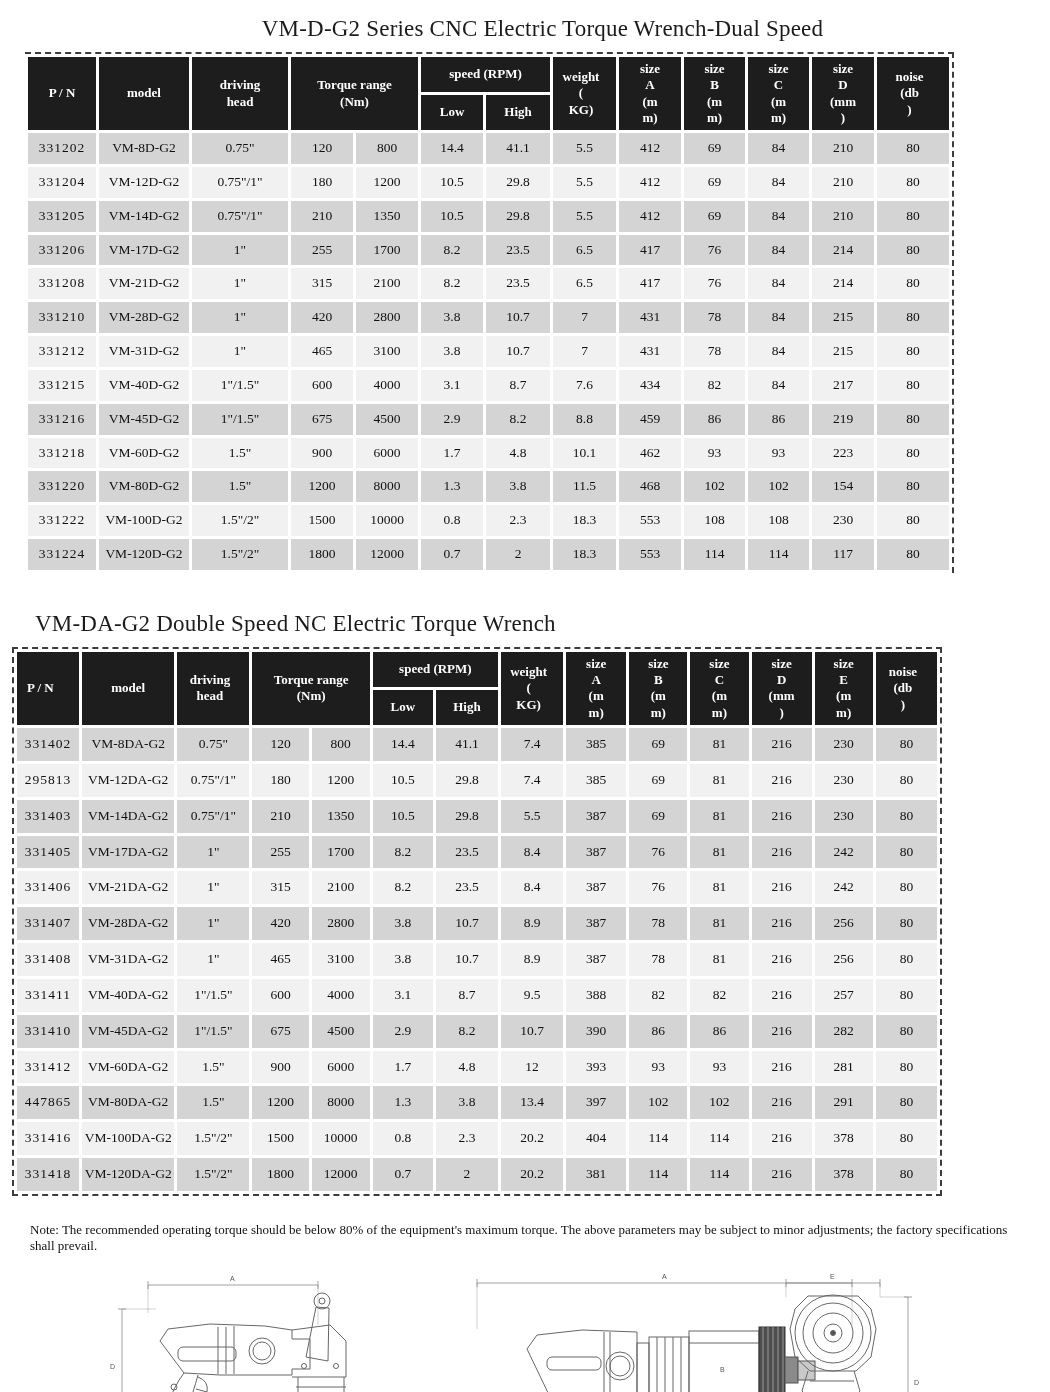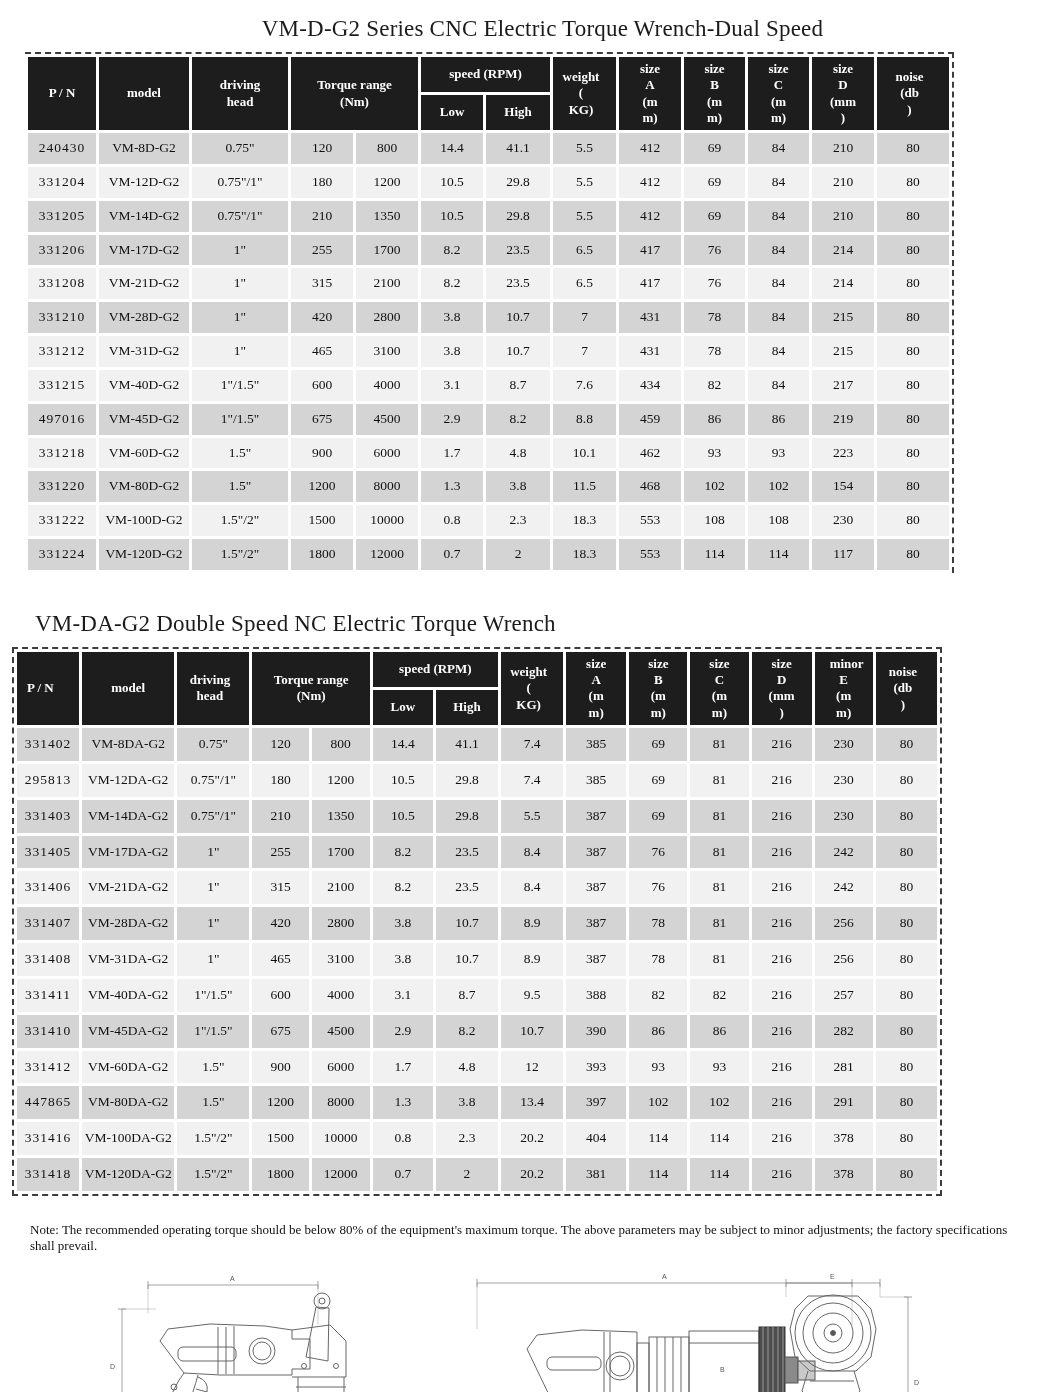--- a/index.html
+++ b/index.html
@@ -88,21 +88,21 @@
       <th rowspan="2" class="left">noise (db
 )</th>
     </tr>
     <tr>
       <th>Low</th>
       <th>High</th>
     </tr>
   </thead>
   <tbody>
       <tr class="gray">
-        <td>240430</td>
+        <td>331202</td>
         <td>VM-8D-G2</td>
         <td>0.75"</td>
         <td>120</td>
         <td>800</td>
         <td>14.4</td>
         <td>41.1</td>
         <td>5.5</td>
         <td>412</td>
         <td>69</td>
         <td>84</td>
@@ -208,21 +208,21 @@
         <td>3.1</td>
         <td>8.7</td>
         <td>7.6</td>
         <td>434</td>
         <td>82</td>
         <td>84</td>
         <td>217</td>
         <td>80</td>
       </tr>
       <tr class="gray">
-        <td>497016</td>
+        <td>331216</td>
         <td>VM-45D-G2</td>
         <td>1"/1.5"</td>
         <td>675</td>
         <td>4500</td>
         <td>2.9</td>
         <td>8.2</td>
         <td>8.8</td>
         <td>459</td>
         <td>86</td>
         <td>86</td>
@@ -326,21 +326,21 @@
 m)</th>
       <th rowspan="2">size B
 (m
 m)</th>
       <th rowspan="2">size C
 (m
 m)</th>
       <th rowspan="2">size D
 (mm
 )</th>
-      <th rowspan="2">minor E
+      <th rowspan="2">size E
 (m
 m)</th>
       <th rowspan="2" class="left">noise (db
 )</th>
     </tr>
     <tr>
       <th>Low</th>
       <th>High</th>
     </tr>
   </thead>

